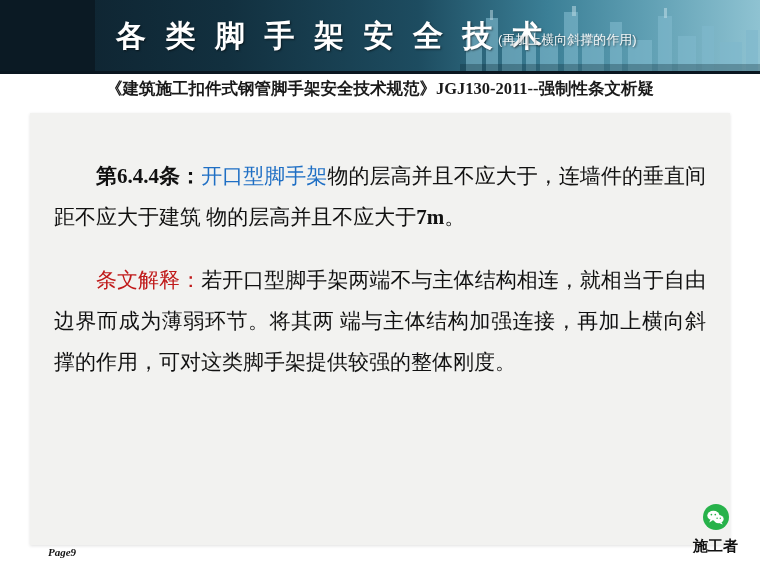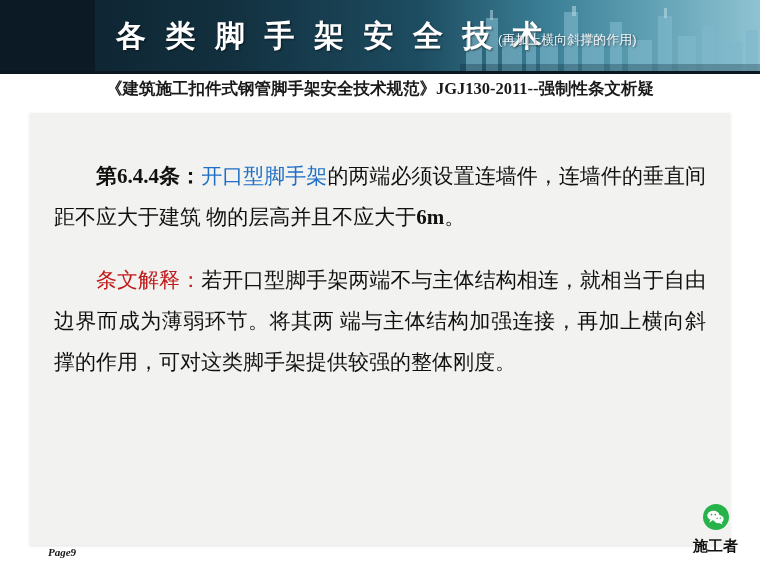--- a/index.html
+++ b/index.html
@@ -211,21 +211,21 @@
     <div class="banner-sub">(再加上横向斜撑的作用)</div>
     <div class="banner-bottom-rule"></div>
   </div>
 
   <div class="doc-title">《建筑施工扣件式钢管脚手架安全技术规范》JGJ130-2011--强制性条文析疑</div>
 
   <div class="card">
     <div class="card-inner">
 
       <p class="para first">
-        <span class="bold">第</span><span class="bold">6.4.4</span><span class="bold">条：</span><span class="blue">开口型脚手架</span><span>的两端必须设置连墙件，连</span><span>墙件的垂直间距不应大于建筑 物的层高并且不应大于</span><span class="bold">6m</span><span>。</span>
+        <span class="bold">第</span><span class="bold">6.4.4</span><span class="bold">条：</span><span class="blue">开口型脚手架</span><span>物的层高并且不应大于，连</span><span>墙件的垂直间距不应大于建筑 物的层高并且不应大于</span><span class="bold">7m</span><span>。</span>
       </p>
 
       <p class="para second">
         <span class="red">条文解释：</span><span>若开口型脚手架两端不与主体结构相连，就相当于自由边界而成为薄弱环节。将其两 端与主体结构加强连接，再加上横向斜撑的作用，可对这类脚手架提供较强的整体刚度。</span>
       </p>
 
     </div>
   </div>
 
   <div class="page-label">

